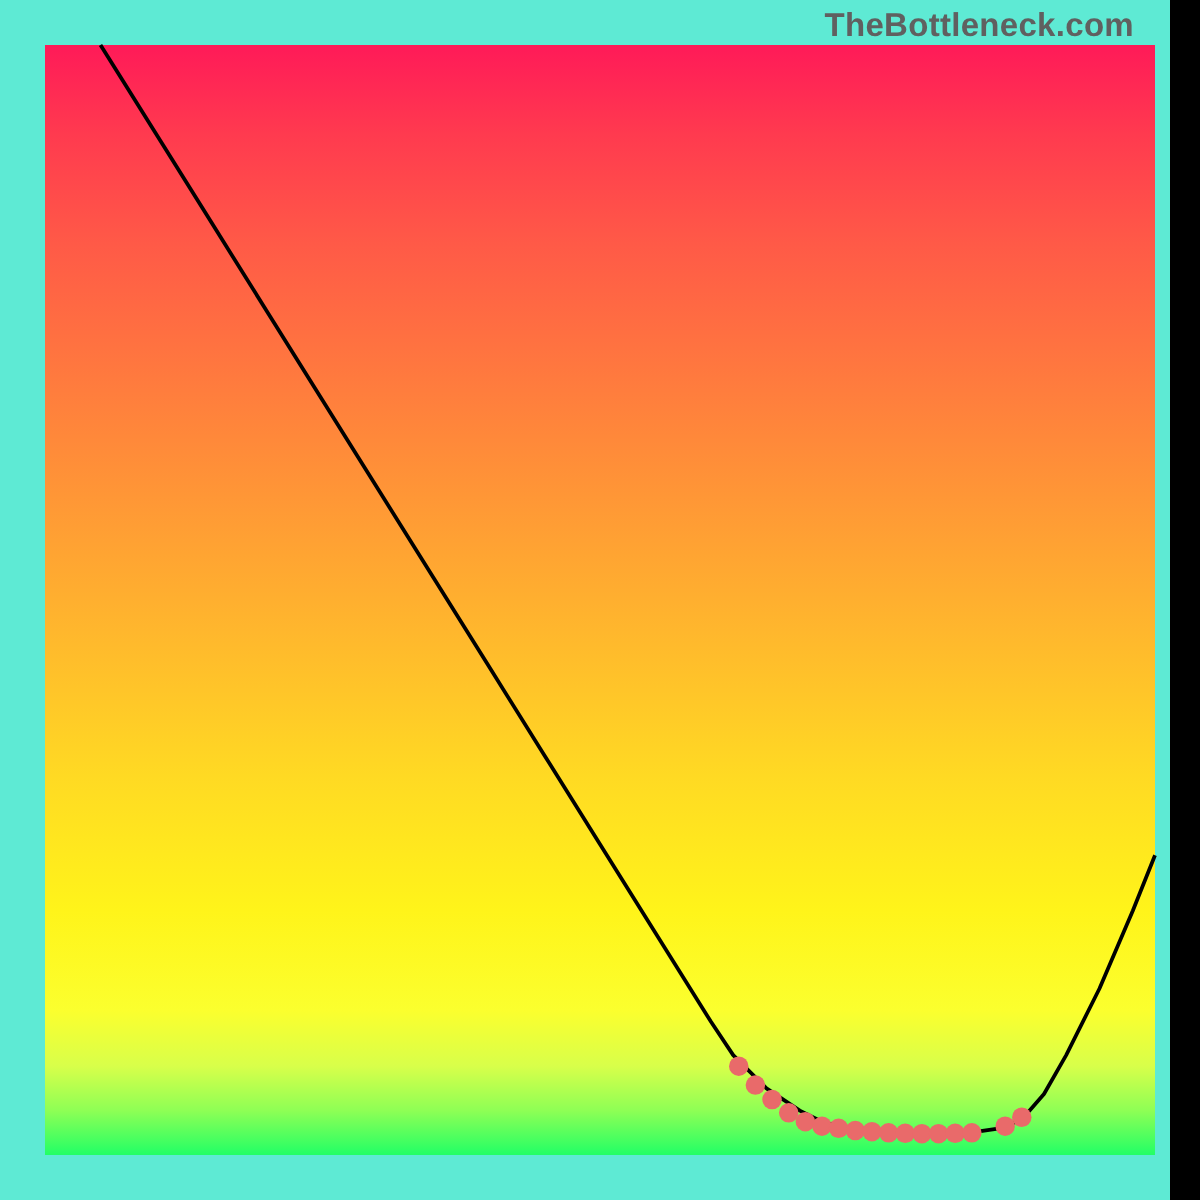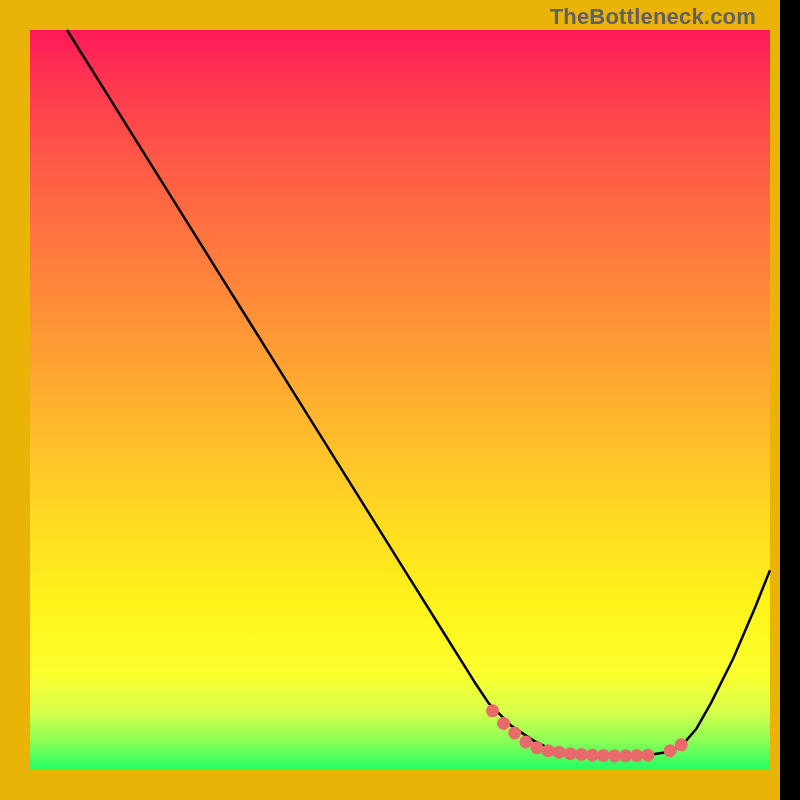--- a/index.html
+++ b/index.html
@@ -1,21 +1,21 @@
 <!DOCTYPE html>
 <html><head>
 <meta charset="utf-8">
 <style>
   * { margin: 0; padding: 0; box-sizing: border-box; }
   html, body { width: 800px; height: 800px; overflow: hidden; background: #000; }
   .frame {
     position: relative;
     width: 780px;
     height: 800px;
-    background: #eab308;
+    background: #5eead4;
   }
   .watermark {
     position: absolute;
     top: 4px;
     right: 24px;
     font-family: Arial, Helvetica, sans-serif;
     font-size: 22px;
     font-weight: bold;
     color: #606060;
     letter-spacing: 0.2px;

